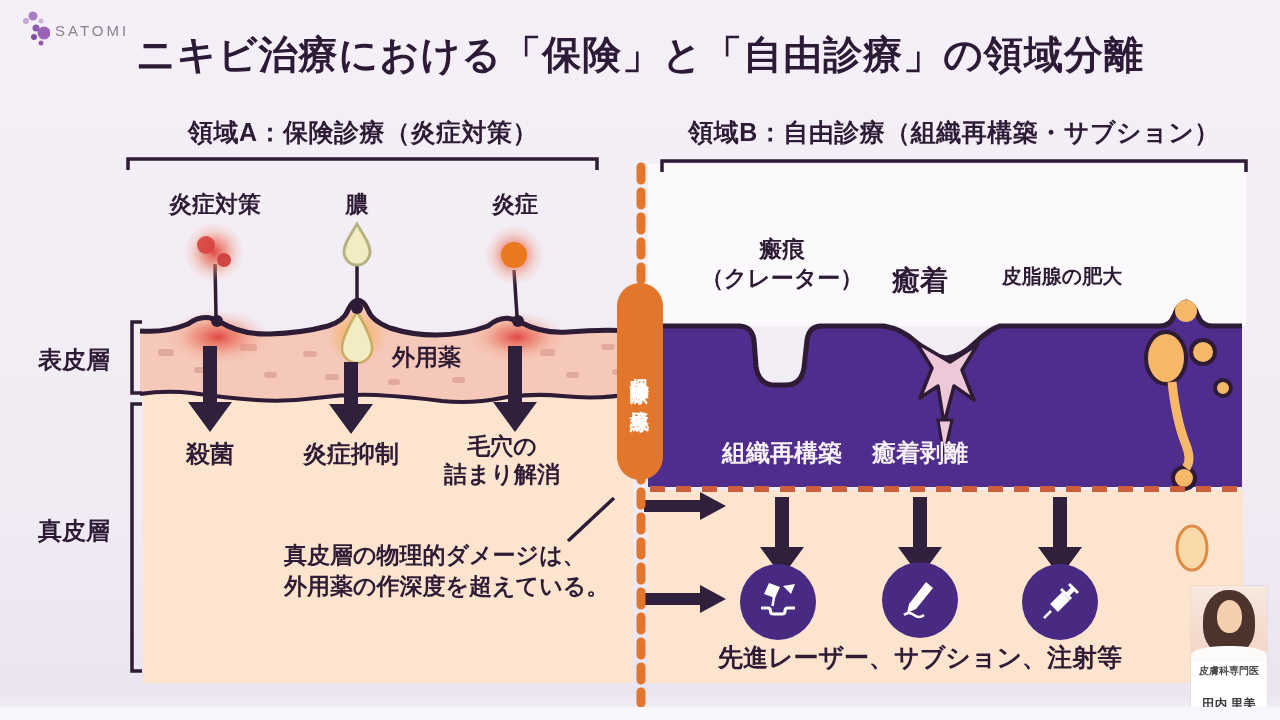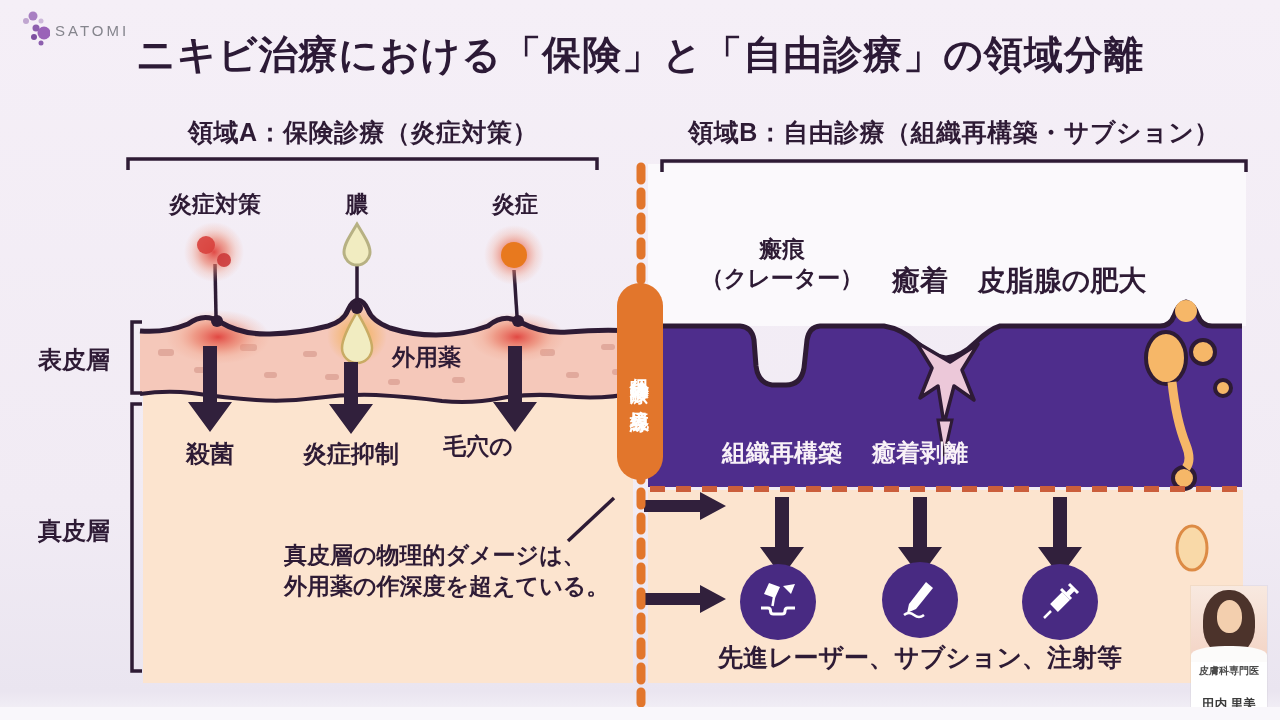--- a/index.html
+++ b/index.html
@@ -176,33 +176,34 @@
   <div class="lbl ctr" style="left:312px;top:191px;width:90px;font-size:23px;">膿</div>
   <div class="lbl ctr" style="left:470px;top:191px;width:90px;font-size:23px;">炎症</div>
 
   <div class="lbl ctr" style="left:28px;top:346px;width:92px;font-size:24px;">表皮層</div>
   <div class="lbl ctr" style="left:28px;top:517px;width:92px;font-size:24px;">真皮層</div>
 
   <div class="lbl" style="left:392px;top:344px;font-size:23px;">外用薬</div>
 
   <div class="lbl ctr" style="left:150px;top:440px;width:120px;font-size:24px;">殺菌</div>
   <div class="lbl ctr" style="left:281px;top:440px;width:140px;font-size:24px;">炎症抑制</div>
-  <div class="lbl ctr" style="left:408px;top:433px;width:140px;font-size:23px;">毛穴の</div>
+  <div class="lbl ctr" style="left:432px;top:433px;width:140px;font-size:23px;">毛穴の</div>
+  <div class="lbl ctr" style="left:432px;top:461px;width:140px;font-size:23px;">詰まり解消</div>
 
   <div class="lbl" style="left:284px;top:542px;font-size:23px;">真皮層の物理的ダメージは、</div>
   <div class="lbl" style="left:284px;top:573px;font-size:23px;">外用薬の作深度を超えている。</div>
 
   <div class="badge">
     <span>保険診療の境界線</span>
   </div>
 
   <div class="lbl ctr" style="left:712px;top:236px;width:140px;font-size:23px;">瘢痕</div>
   <div class="lbl ctr" style="left:682px;top:265px;width:200px;font-size:23px;">（クレーター）</div>
   <div class="lbl ctr" style="left:860px;top:265px;width:120px;font-size:28px;">癒着</div>
-  <div class="lbl ctr" style="left:972px;top:265px;width:180px;font-size:28px;">皮脂腺の肥大</div>
+  <div class="lbl ctr" style="left:972px;top:265px;width:180px;font-size:20px;">皮脂腺の肥大</div>
 
   <div class="lbl ctr white" style="left:702px;top:439px;width:160px;font-size:24px;">組織再構築</div>
   <div class="lbl ctr white" style="left:845px;top:439px;width:150px;font-size:24px;">癒着剥離</div>
 
   <div class="circle" style="left:740px;top:564px;">
     <svg width="44" height="44" viewBox="0 0 44 44">
       <path d="M13,3 L24,7 L19,18 L8,14 Z" fill="#fff"></path>
       <path d="M27,6 L39,4 L35,14 Z" fill="#fff"></path>
       <line x1="18" y1="17" x2="16.5" y2="26" stroke="#fff" stroke-width="2.5"></line>
       <path d="M5,28 H12 Q14.5,28 14.5,31 Q14.5,34 17.5,34 H26 Q29,34 29,31 Q29,28 31.5,28 H39" fill="none" stroke="#fff" stroke-width="3"></path>

